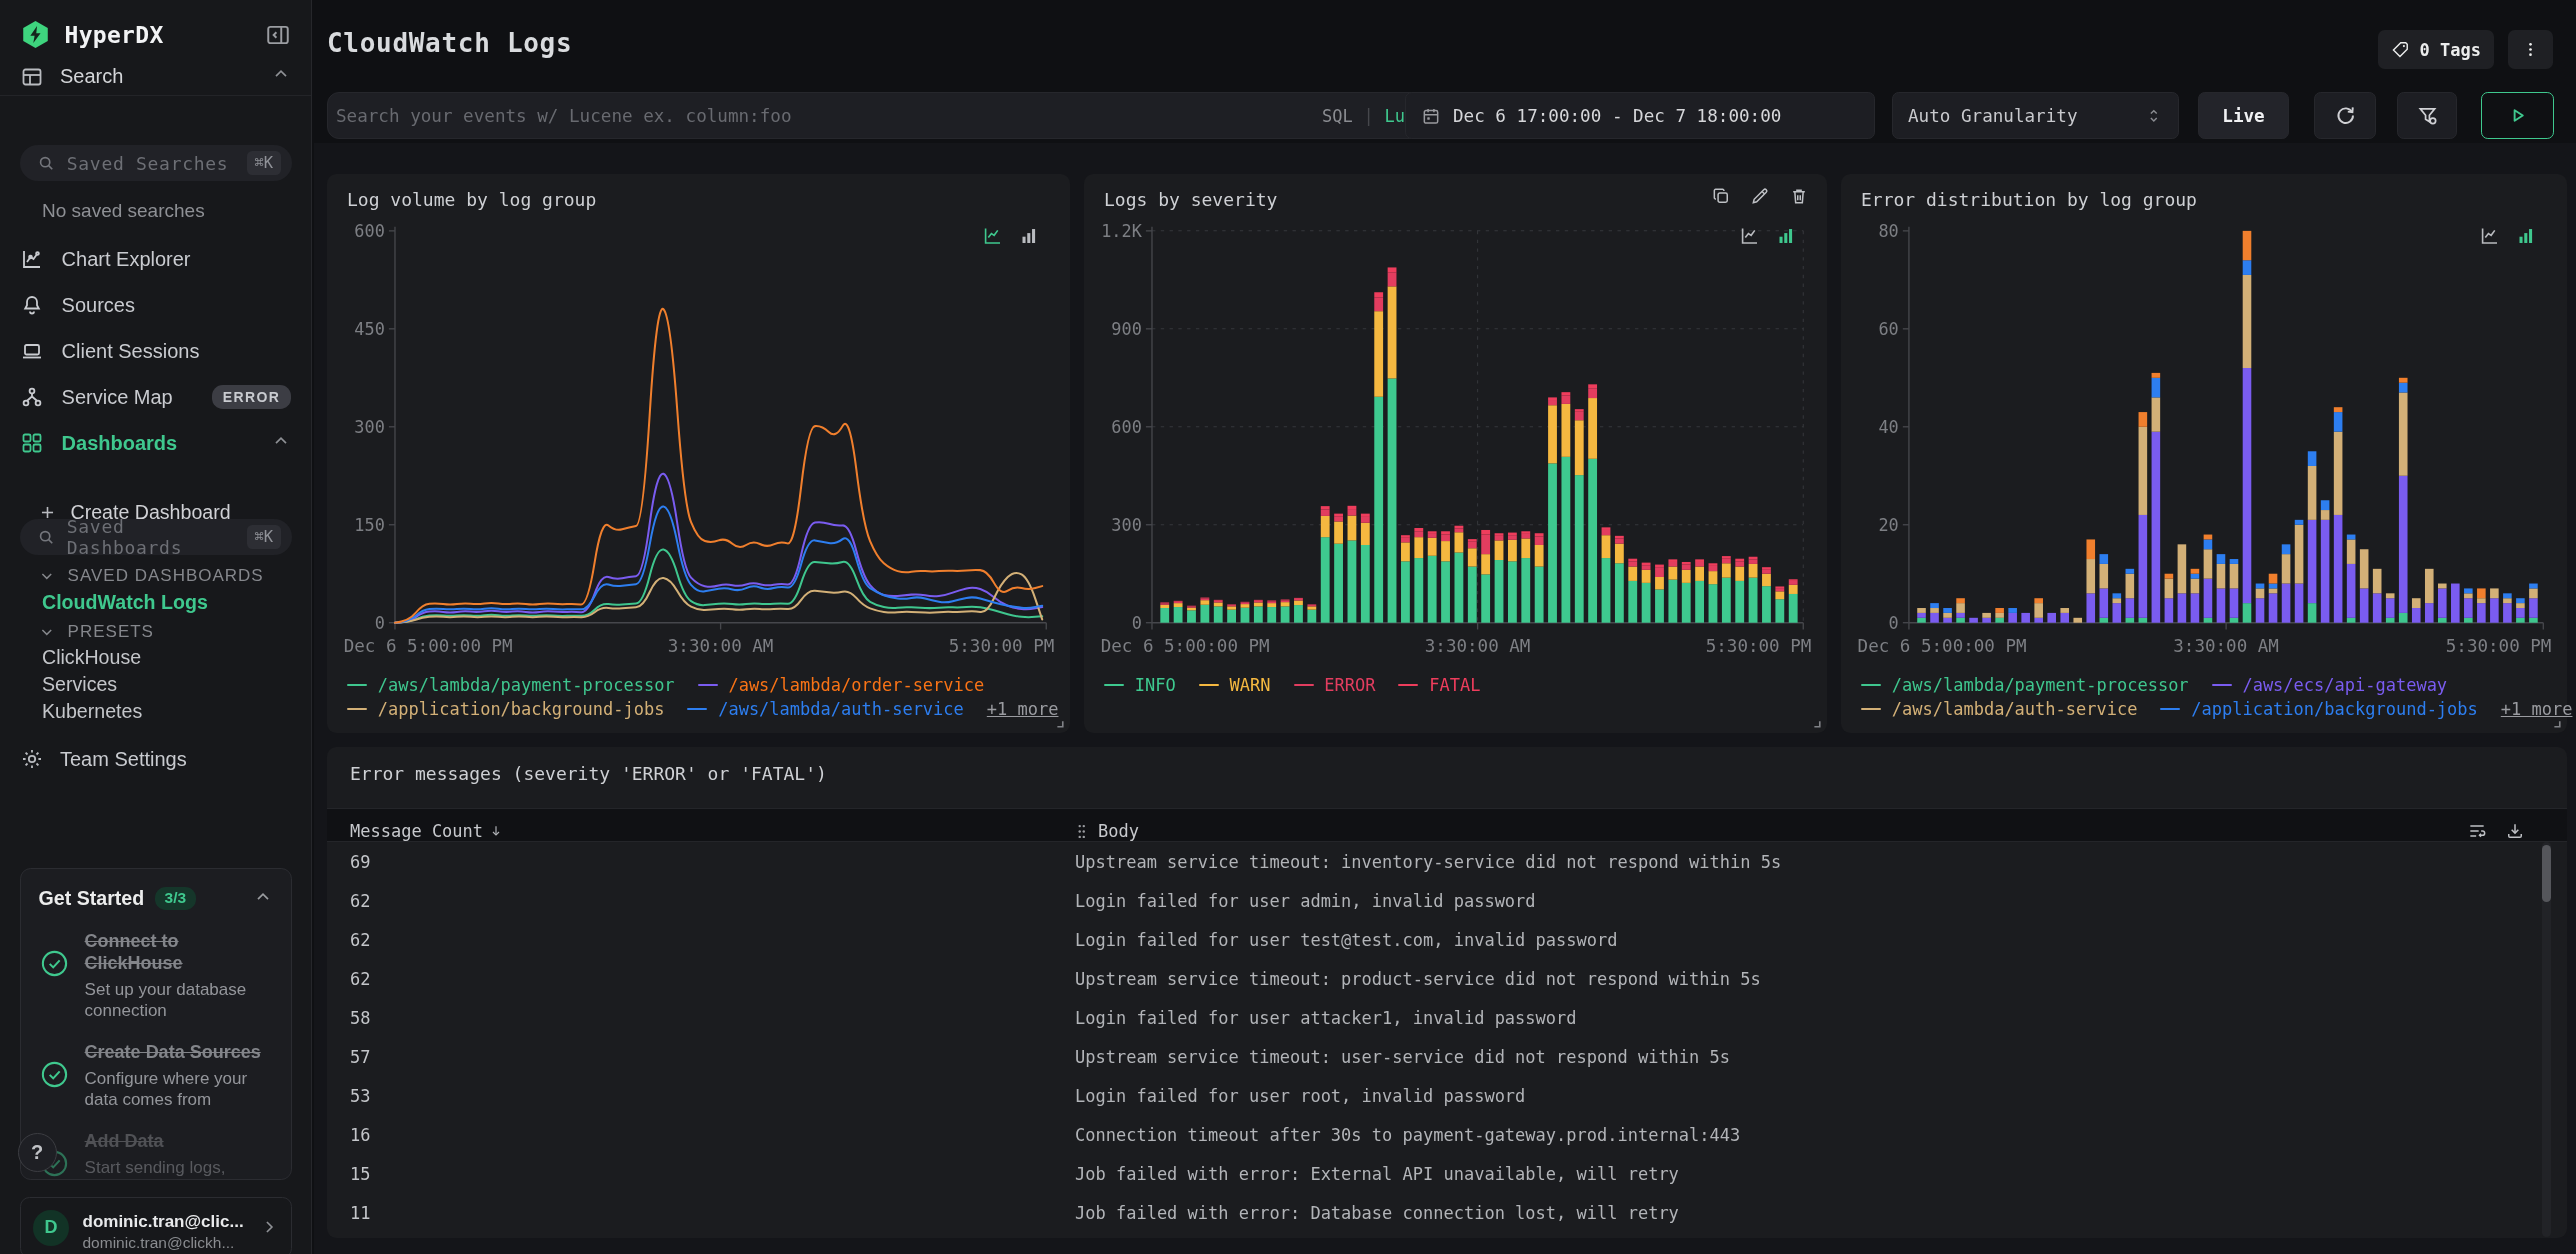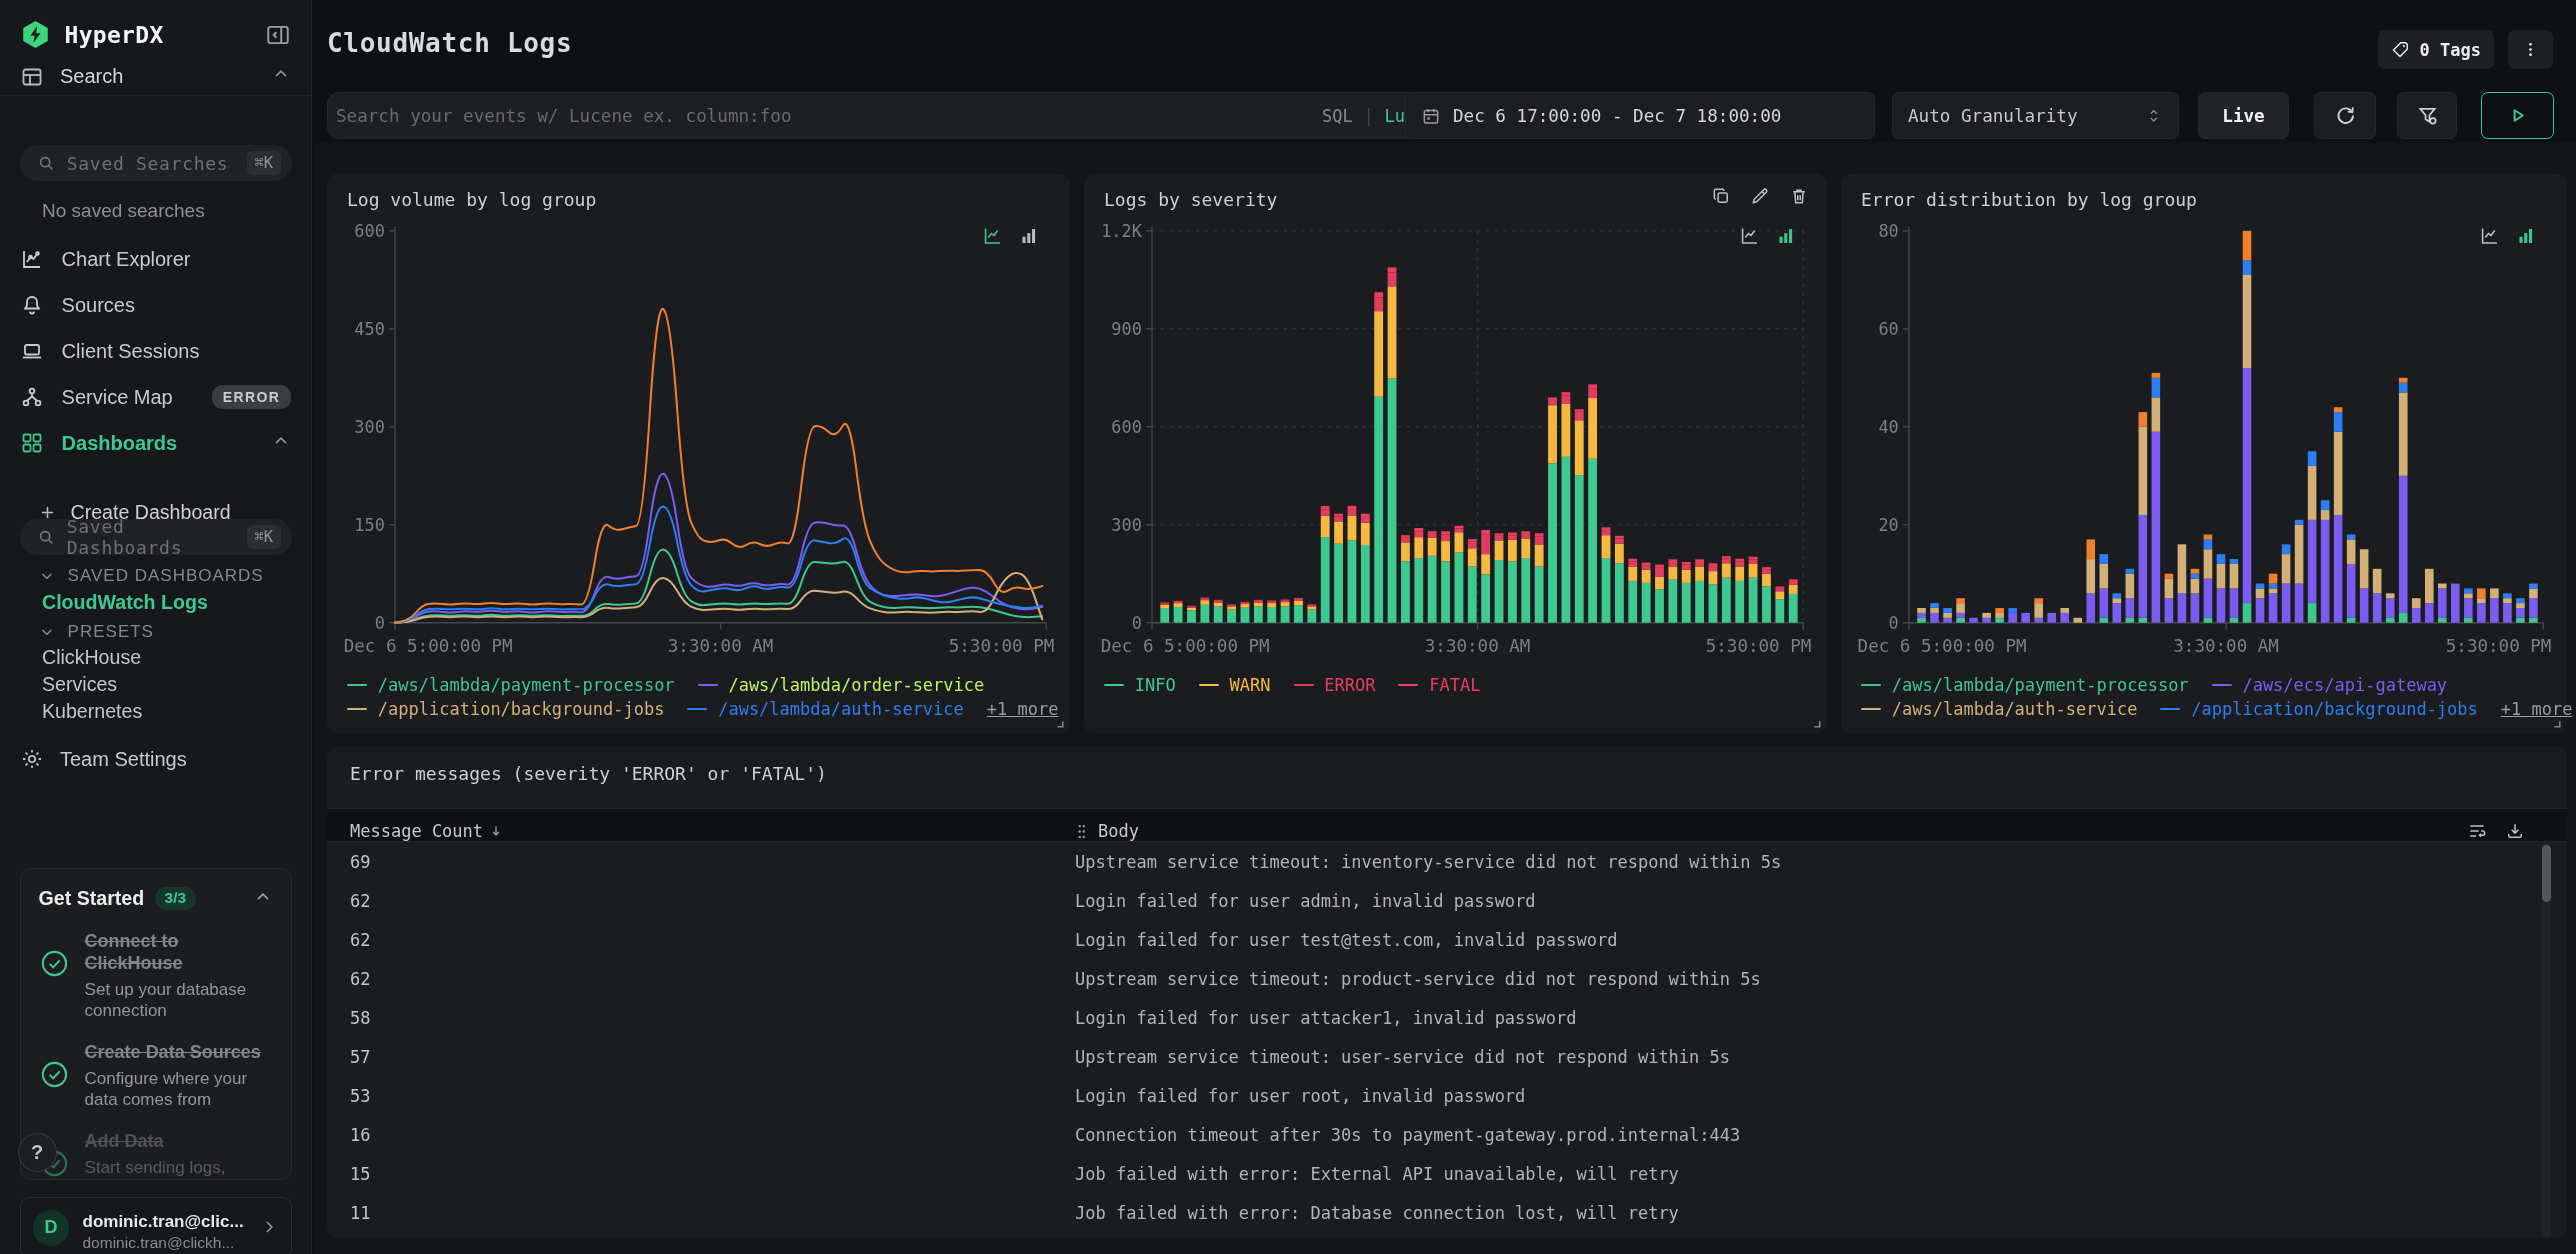--- a/index.html
+++ b/index.html
@@ -424,21 +424,21 @@
         <path d="M78,602Q98.38297872340425,600.0666666666667 108.57446808510637,587.5Q118.7659574468085,574.9333333333333 128.95744680851064,573.9666666666667Q139.14893617021278,573 149.3404255319149,574.45Q159.531914893617,575.9 169.72340425531914,574.45Q179.91489361702128,573 190.1063829787234,573.9666666666667Q200.29787234042553,574.9333333333333 210.48936170212767,573.4833333333333Q220.68085106382978,572.0333333333333 230.8723404255319,573.4833333333333Q241.06382978723403,574.9333333333333 251.25531914893617,573.9666666666667Q261.44680851063833,573 271.63829787234044,574.45Q281.82978723404256,575.9 292.02127659574467,574.45Q302.2127659574468,573 312.4042553191489,573.9666666666667Q322.59574468085106,574.9333333333333 332.7872340425532,574.45Q342.97872340425533,573.9666666666667 353.17021276595744,574.9333333333334Q363.36170212765956,575.9 373.55319148936167,512.5833333333333Q383.74468085106383,449.26666666666665 393.93617021276594,457.96666666666664Q404.12765957446805,466.66666666666663 414.3191489361702,463.76666666666665Q424.5106382978724,460.8666666666667 434.7021276595745,458.93333333333334Q444.8936170212766,457 455.0851063829787,292.66666666666663Q465.27659574468083,128.33333333333331 475.468085106383,138Q485.6595744680851,147.66666666666669 495.8510638297872,287.83333333333337Q506.04255319148933,428 516.2340425531914,453.1333333333333Q526.4255319148936,478.26666666666665 536.6170212765957,481.16666666666663Q546.8085106382978,484.06666666666666 557,480.2Q567.1914893617021,476.3333333333333 577.3829787234042,485.0333333333333Q587.5744680851064,493.73333333333335 597.7659574468086,486.9666666666667Q607.9574468085107,480.2 618.1489361702128,485.51666666666665Q628.3404255319149,490.8333333333333 638.531914893617,486Q648.7234042553191,481.16666666666663 658.9148936170213,484.54999999999995Q669.1063829787234,487.93333333333334 679.2978723404256,399.9666666666667Q689.4893617021277,312 699.6808510638298,311.0333333333333Q709.8723404255319,310.06666666666666 720.063829787234,319.73333333333335Q730.2553191489361,329.40000000000003 740.4468085106382,311.03333333333336Q750.6382978723404,292.6666666666667 760.8297872340427,374.83333333333337Q771.0212765957448,457 781.2127659574469,481.1666666666667Q791.4042553191489,505.33333333333337 801.5957446808511,514.0333333333333Q811.7872340425532,522.7333333333333 821.9787234042553,525.6333333333333Q832.1702127659574,528.5333333333333 842.3617021276596,526.5999999999999Q852.5531914893617,524.6666666666666 862.7446808510638,525.6333333333333Q872.9361702127659,526.6 883.127659574468,525.6333333333333Q893.3191489361702,524.6666666666666 903.5106382978724,525.15Q913.7021276595746,525.6333333333333 923.8936170212767,524.6666666666667Q934.0851063829787,523.7 944.2765957446809,524.1833333333334Q954.468085106383,524.6666666666666 964.6595744680851,543.0333333333333Q974.8510638297872,561.4 985.0425531914893,554.6333333333333Q995.2340425531916,547.8666666666667 1005.4255319148936,550.7666666666667Q1015.6170212765957,553.6666666666666 1025.8085106382978,550.7666666666667L1036,547.8666666666667" fill="none" stroke="#f07f2d" stroke-width="3" stroke-linejoin="round" stroke-linecap="round"></path>
       </svg>
     <div class="legend">
         <div class="legend-row">
           <span class="legend-item">
             <span class="legend-dash" style="background: rgb(63, 198, 142);"></span>
             <span class="legend-label" style="color: rgb(63, 198, 142);">/aws/lambda/payment-processor</span>
           </span>
           <span class="legend-item">
             <span class="legend-dash" style="background: rgb(122, 92, 240);"></span>
-            <span class="legend-label" style="color: #bef264;">/aws/lambda/order-service</span>
+            <span class="legend-label" style="color: #f97316;">/aws/lambda/order-service</span>
           </span>
         </div>
         <div class="legend-row">
           <span class="legend-item">
             <span class="legend-dash" style="background: rgb(211, 176, 119);"></span>
             <span class="legend-label" style="color: rgb(211, 176, 119);">/application/background-jobs</span>
           </span>
           <span class="legend-item">
             <span class="legend-dash" style="background: rgb(45, 126, 240);"></span>
             <span class="legend-label" style="color: rgb(45, 126, 240);">/aws/lambda/auth-service</span>

